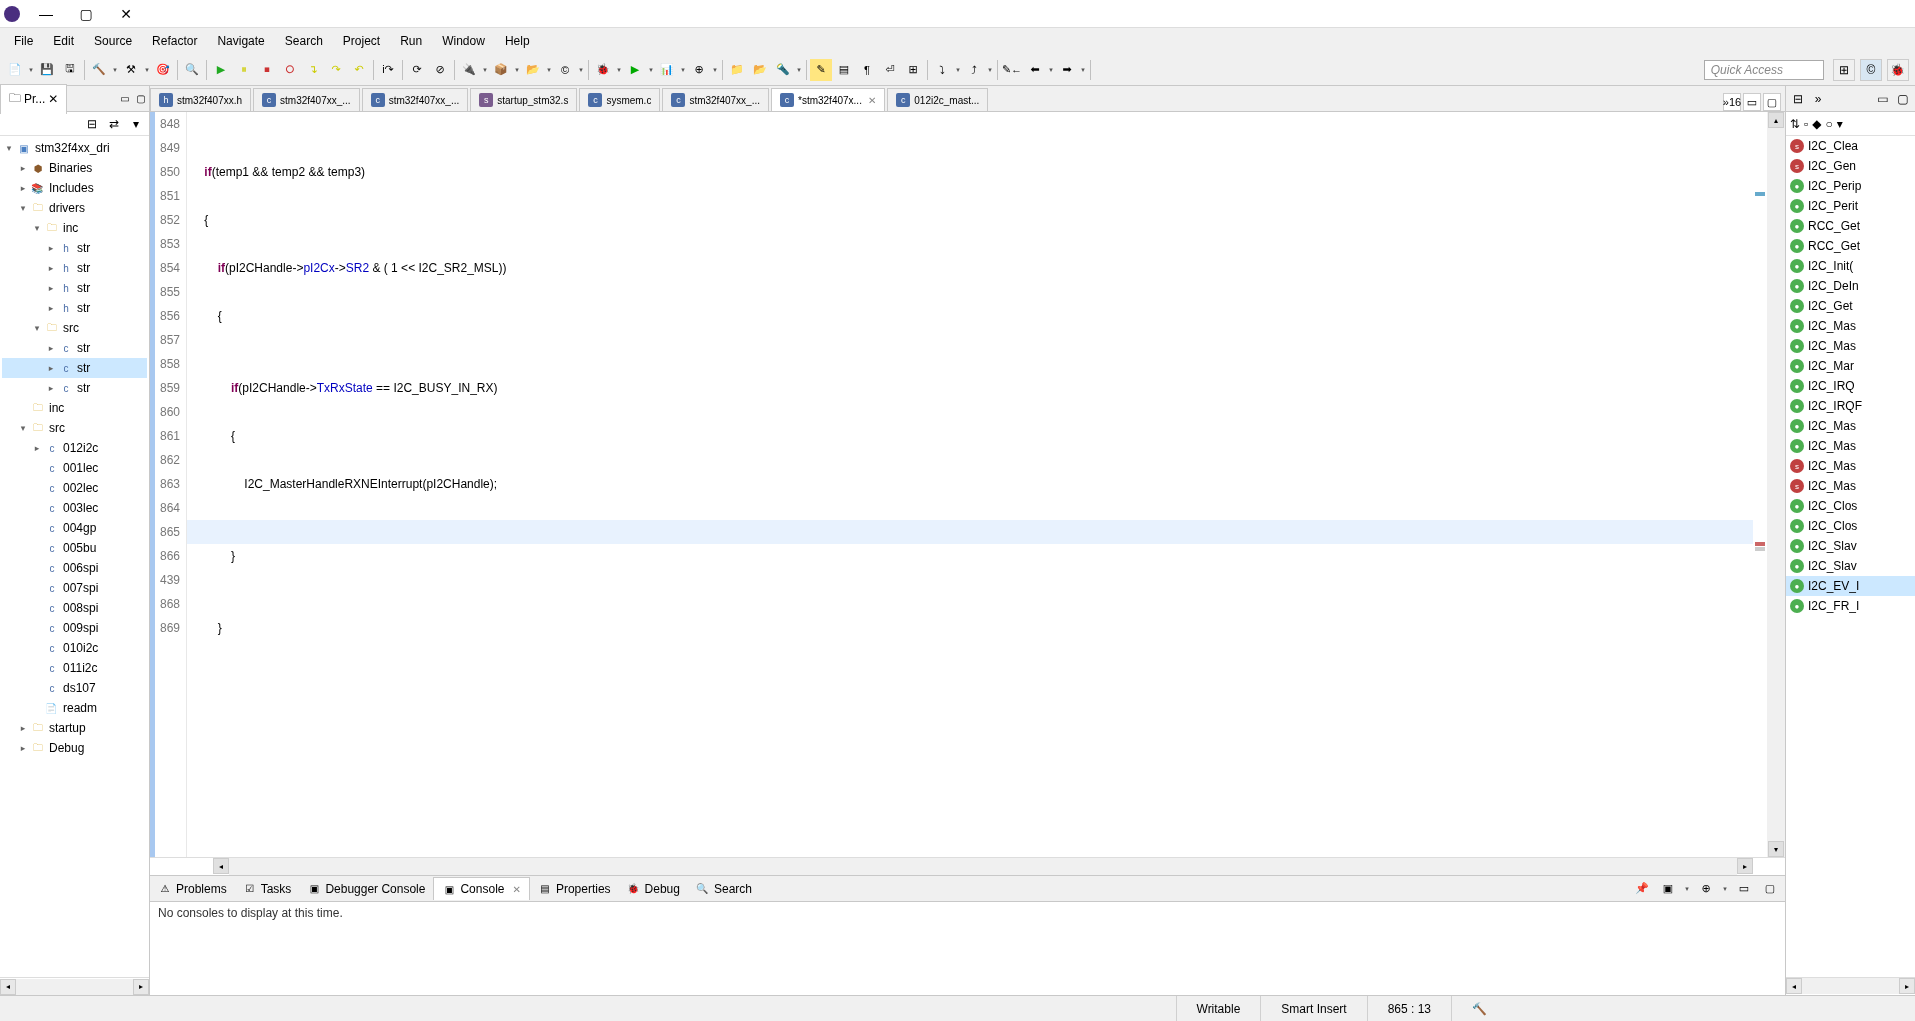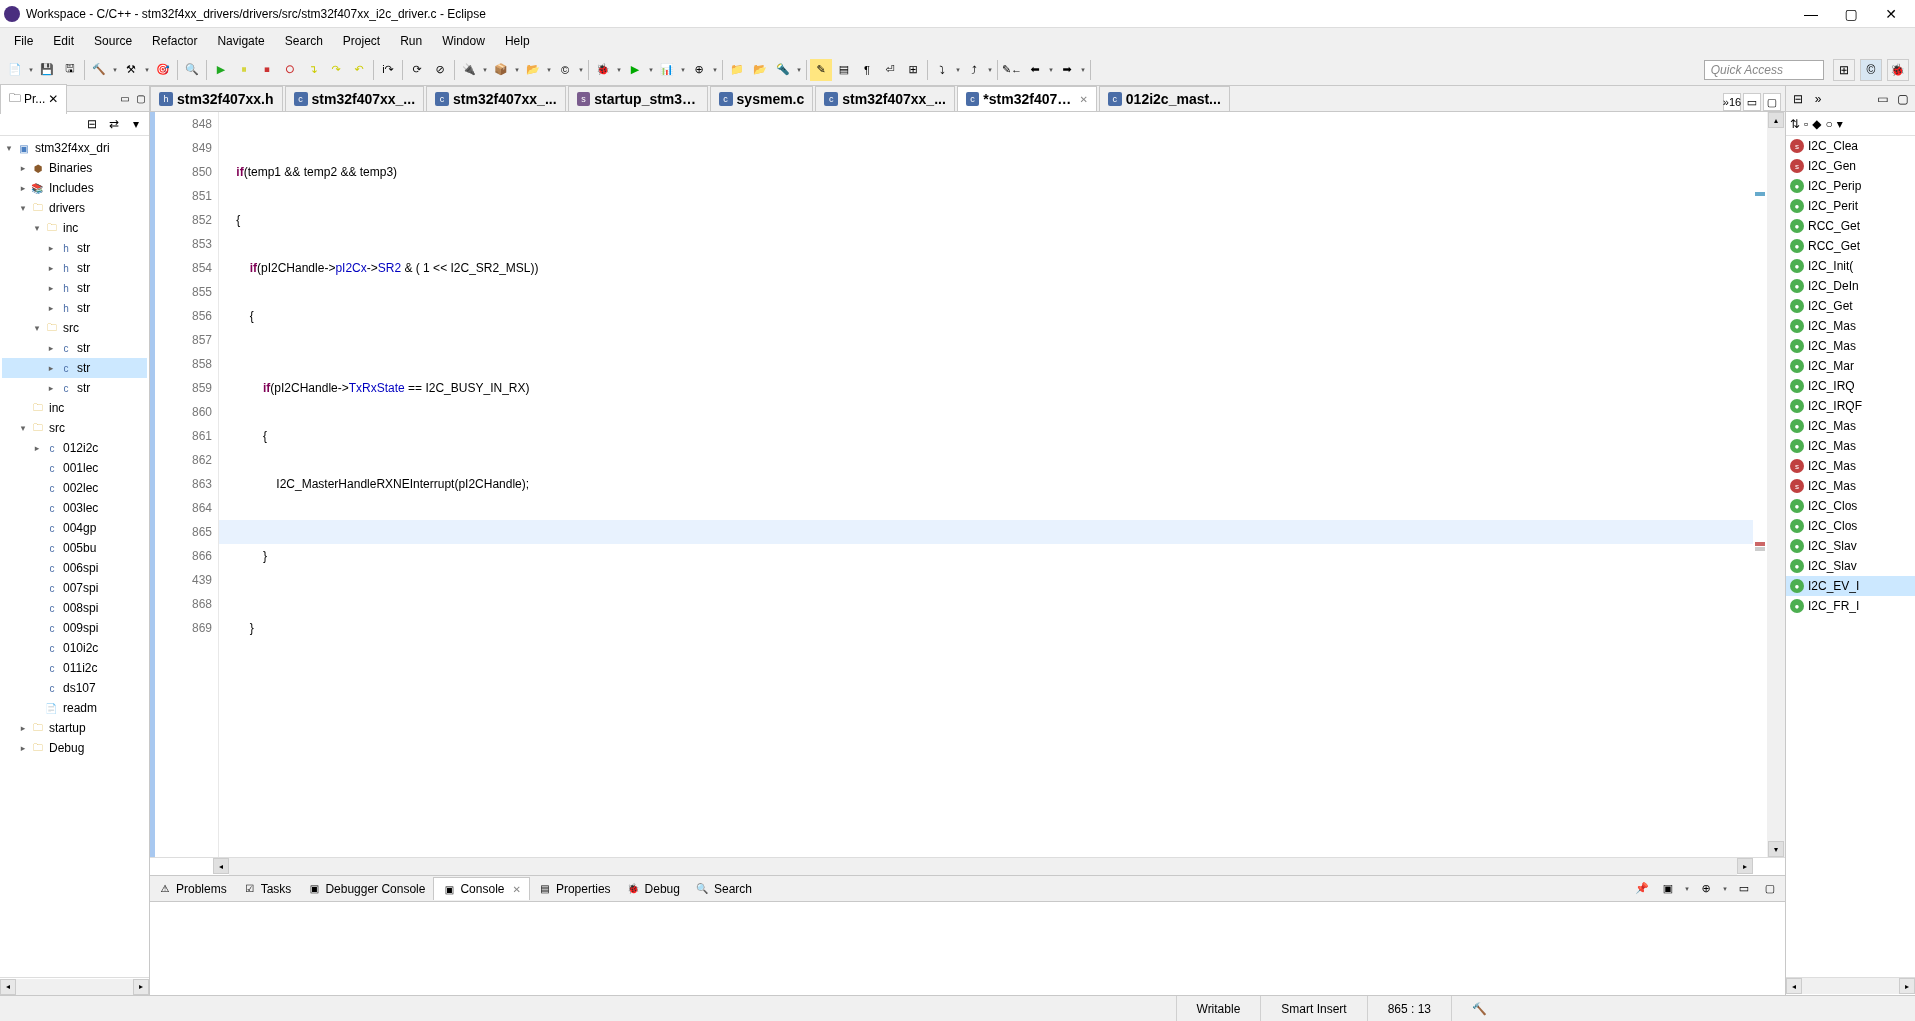--- a/index.html
+++ b/index.html
@@ -43,27 +43,27 @@
 .hs-btn { width: 16px; height: 16px; background: #e8e8e8; border: 1px solid #ccc; display: flex; align-items: center; justify-content: center; font-size: 8px; cursor: pointer; }
 .hs-track { flex: 1; height: 16px; background: #f0f0f0; }
 
 
 .editor-area { flex: 1; display: flex; flex-direction: column; background: #fff; }
 .editor-tabs { height: 26px; display: flex; align-items: flex-end; background: #f0f0f0; border-bottom: 1px solid #c8c8c8; }
 .ed-tab { padding: 4px 8px; border: 1px solid #c8c8c8; border-bottom: none; background: #f0f0f0; display: flex; align-items: center; gap: 4px; cursor: pointer; margin-right: 2px; max-width: 140px; overflow: hidden; }
 .ed-tab.active { background: #fff; }
 .ed-tab .c-ic { width: 14px; height: 14px; background: #4a6da7; color: #fff; border-radius: 2px; font-size: 9px; display: flex; align-items: center; justify-content: center; }
 .ed-tab .s-ic { width: 14px; height: 14px; background: #7a5c8e; color: #fff; border-radius: 2px; font-size: 9px; display: flex; align-items: center; justify-content: center; }
-.ed-tab-label { white-space: nowrap; overflow: hidden; text-overflow: ellipsis; font-size: 14px; font-weight: bold; }
+.ed-tab-label { white-space: nowrap; overflow: hidden; text-overflow: ellipsis; font-size: 10px; }
 .ed-tab .x { font-size: 10px; color: #888; margin-left: 2px; }
 .ed-tabs-ctl { margin-left: auto; display: flex; gap: 2px; padding-right: 4px; }
 .ed-tabs-ctl .c { width: 18px; height: 18px; display: flex; align-items: center; justify-content: center; font-size: 11px; border: 1px solid #ccc; background: #fff; cursor: pointer; }
 
 .editor-body { flex: 1; display: flex; overflow: hidden; position: relative; }
-.gutter { width: 64px; background: #fff; border-right: 1px solid #e8e8e8; font-family: Consolas, monospace; font-size: 14px; color: #787878; text-align: right; padding-right: 6px; line-height: 24px; }
+.gutter { width: 32px; background: #fff; border-right: 1px solid #e8e8e8; font-family: Consolas, monospace; font-size: 14px; color: #787878; text-align: right; padding-right: 6px; line-height: 24px; }
 .change-bar { width: 5px; background: #a8c8f0; }
 .code { flex: 1; font-family: Consolas, monospace; font-size: 15px; line-height: 24px; white-space: pre; padding-left: 4px; overflow: hidden; position: relative; }
 .code .kw { color: #7f0055; font-weight: bold; }
 .code .fld { color: #0000c0; }
 .code .cmt { color: #3f7f5f; }
 .code .cur-line { background: #e8f2fe; position: absolute; left: 0; right: 0; height: 24px; }
 .vscroll { width: 18px; background: #f0f0f0; position: relative; }
 .vscroll .vbtn { width: 16px; height: 16px; background: #e0e0e0; border: 1px solid #ccc; font-size: 8px; display: flex; align-items: center; justify-content: center; position: absolute; left: 1px; }
 .ov-ruler { width: 14px; background: #fff; position: relative; }
 .ov-mark { position: absolute; width: 10px; height: 4px; left: 2px; }
@@ -100,21 +100,20 @@
 
 
 .workarea { display: flex; flex-direction: column; height: calc(100% - 28px - 26px - 32px - 26px); }
 .upper { flex: 1; display: flex; min-height: 0; }
 </style>
 </head>
 <body>
 
 <div class="titlebar">
   <div class="app-icon"></div>
-  <div class="title">Workspace - C/C++ - stm32f4xx_drivers/drivers/src/stm32f407xx_i2c_driver.c - Eclipse</div>
   <div class="win-btn">—</div>
   <div class="win-btn">▢</div>
   <div class="win-btn">✕</div>
 </div>
 
 <div class="menubar">
   <div class="menu-item">File</div>
   <div class="menu-item">Edit</div>
   <div class="menu-item">Source</div>
   <div class="menu-item">Refactor</div>
@@ -524,20 +523,21 @@
       <div class="bp-ctl">
         <div class="tool-btn">📌</div>
         <div class="tool-btn">▣</div>
               <div class="tool-dd">▾</div>
         <div class="tool-btn">⊕</div>
               <div class="tool-dd">▾</div>
         <div class="tool-btn">▭</div>
         <div class="tool-btn">▢</div>
       </div>
     </div>
+    <div class="bp-body">No consoles to display at this time.</div>
   </div>
 </div>
 
 <div class="right-panel">
   <div class="right-tabs">
     <div class="rt-ic">⊟</div>
     <div class="rt-ic">»</div>
     <div style="flex:1"></div>
     <div class="rt-ic">▭</div>
     <div class="rt-ic">▢</div>

